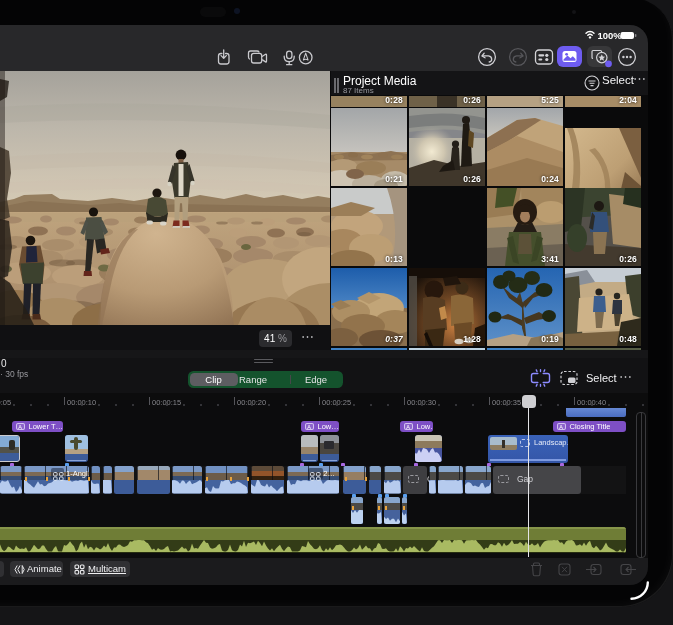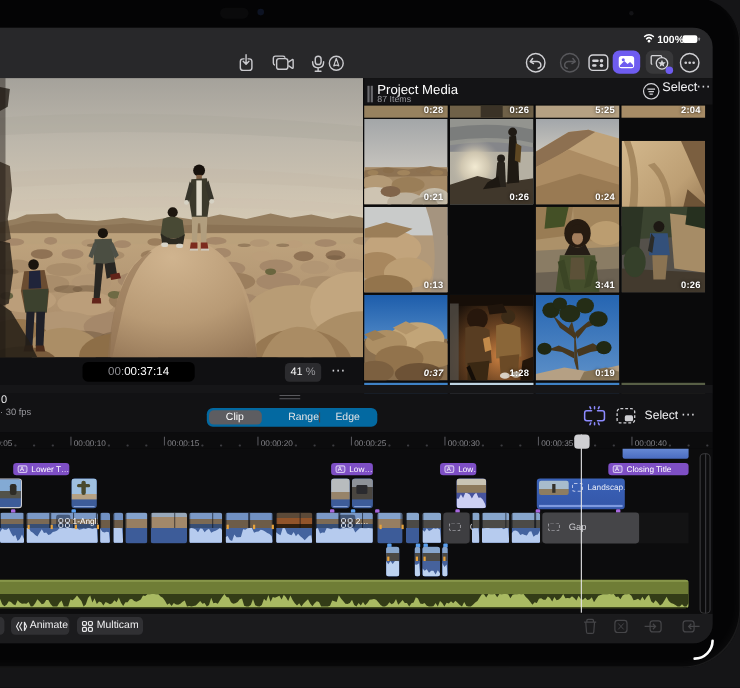--- a/index.html
+++ b/index.html
@@ -280,23 +280,20 @@
         </g>
 
         <path d="M0 8 L9 10 L7 26 L0 30 Z" fill="#2a251d" opacity="0.85"></path>
         <path d="M0 205 L10 212 L26 238 L34 254 L0 254 Z" fill="#241e16" opacity="0.85"></path>
         <path d="M0 76 L9 80 L11 102 L7 128 L10 146 L0 150 Z" fill="#453a2c" opacity="0.85"></path>
         <path d="M0 148 L9 150 L12 176 L8 205 L0 208 Z" fill="#332a20" opacity="0.9"></path>
         <rect x="0" y="0" width="5" height="254" fill="#1c1712" opacity="0.45"></rect>
       </svg>
     </div>
     <div id="viewerbar">
-      <div class="abs" style="left:75px;top:4px;width:102px;height:18px;background:#000;border-radius:5px;color:#fff;font-size:10.5px;line-height:18px;text-align:center;">
-        <span style="color:#8e8e93">00:</span><span style="color:#fff">00:37:14</span>
-      </div>
       <div class="abs" style="left:259px;top:4.5px;width:33px;height:17px;background:#2b2b2e;border-radius:4px;color:#fff;font-size:10px;line-height:17px;text-align:center;">41 <span style="color:#9a9a9e">%</span></div>
       <div class="abs" style="left:301px;top:3px;color:#d6d6da;font-size:13px;line-height:18px;">⋯</div>
     </div>
 
     <div id="panel">
       <div class="abs" style="left:0;top:0;width:317px;height:24px;background:#141416;"></div>
 
       <div class="abs" style="left:3px;top:7px;width:1.5px;height:15px;background:#6a6a6e;"></div>
       <div class="abs" style="left:6px;top:7px;width:1.5px;height:15px;background:#6a6a6e;"></div>
       <div class="abs" style="left:12px;top:2.5px;color:#fff;font-size:12px;">Project Media</div>
@@ -524,38 +521,57 @@
         <ellipse cx="57" cy="22" rx="8.5" ry="7" fill="#212914"></ellipse>
         <ellipse cx="45" cy="10" rx="8" ry="7" fill="#252d16"></ellipse>
         <ellipse cx="8" cy="49" rx="6.5" ry="5.5" fill="#202813"></ellipse>
         <ellipse cx="62" cy="48" rx="7" ry="6" fill="#202813"></ellipse>
         <ellipse cx="22" cy="8" rx="6.5" ry="5.5" fill="#222a15"></ellipse>
         <path d="M0 72 L26 66 L50 70 L76 64 L76 78 L0 78 Z" fill="#b5a084"></path>
         <path d="M44 70 L64 66 L76 70 L76 78 L40 78 Z" fill="#897658"></path>
           </svg>
         <div class="durlabel">0:19</div>
       </div>
+      <div class="cell" style="left:234px;top:197px;width:76px;height:78px;">
+        <svg width="76" height="78">
+            <rect width="76" height="78" fill="#c3ab85"></rect>
+        <rect width="76" height="14" fill="#c6cdd4"></rect>
+        <path d="M0 6 L22 2 L30 14 L10 18 L0 16 Z" fill="#8a9099"></path>
+        <path d="M0 10 L14 8 L18 78 L0 78 Z" fill="#4a4734"></path>
+        <path d="M60 8 L76 6 L76 50 L64 46 Z" fill="#3c3f2c"></path>
+        <path d="M14 30 L64 26 L70 60 L12 64 Z" fill="#cdb288"></path>
+        <circle cx="34" cy="24" r="3.6" fill="#23201b"></circle>
+        <path d="M29 28 L40 28 L41 44 L28 44 Z" fill="#3c5e8e"></path>
+        <path d="M30 44 L39 44 L37 60 L31 60 Z" fill="#7c6a4e"></path>
+        <circle cx="52" cy="28" r="3.2" fill="#262620"></circle>
+        <path d="M48 32 L57 32 L57 46 L47 46 Z" fill="#2e3440"></path>
+        <path d="M49 46 L56 46 L54 58 L50 58 Z" fill="#4c422f"></path>
+        <path d="M0 66 L76 62 L76 78 L0 78 Z" fill="#77603f"></path>
+        <path d="M56 54 L76 50 L76 78 L52 78 Z" fill="#2e2a1c"></path>
+          </svg>
+        <div class="durlabel">0:48</div>
+      </div>
 
       <div class="cell" style="left:0;top:277px;width:76px;height:10px;background:#3f82c6;"></div>
       <div class="cell" style="left:78px;top:277px;width:76px;height:10px;background:#bed3e2;"></div>
       <div class="cell" style="left:156px;top:277px;width:76px;height:10px;background:#3f82c6;"></div>
       <div class="cell" style="left:234px;top:277px;width:76px;height:10px;background:#585f46;"></div>
     </div>
 
     <div id="divband"></div>
     <div class="abs" style="left:254px;top:333.5px;width:19px;height:1.5px;background:#5a5a5e;border-radius:1px;z-index:5;"></div>
     <div class="abs" style="left:254px;top:336.5px;width:19px;height:1.5px;background:#5a5a5e;border-radius:1px;z-index:5;"></div>
 
     <div id="tlhead">
       <div class="abs" style="left:1px;top:0px;color:#e8e8ea;font-size:10px;">0</div>
       <div class="abs" style="left:0px;top:10.5px;color:#98989d;font-size:8.5px;">· 30 fps</div>
 
-      <div class="abs" style="left:188px;top:13px;width:155px;height:16.5px;background:#0369a1;border-radius:5.5px;">
+      <div class="abs" style="left:188px;top:13px;width:155px;height:16.5px;background:#14532d;border-radius:5.5px;">
         <div class="abs" style="left:1.5px;top:1.5px;width:48px;height:13.5px;background:#5d5d61;border-radius:4.5px;color:#fff;font-size:9.5px;text-align:center;line-height:13.5px;">Clip</div>
-        <div class="abs" style="left:51px;top:1.5px;width:51px;height:13.5px;color:#e4e4e6;font-size:9.5px;text-align:right;line-height:13.5px;">Range</div>
+        <div class="abs" style="left:51px;top:1.5px;width:51px;height:13.5px;color:#e4e4e6;font-size:9.5px;text-align:left;line-height:13.5px;">Range</div>
         <div class="abs" style="left:102px;top:3.5px;width:1px;height:9.5px;background:#47474b;"></div>
         <div class="abs" style="left:103px;top:1.5px;width:50px;height:13.5px;color:#e4e4e6;font-size:9.5px;text-align:center;line-height:13.5px;">Edge</div>
       </div>
       <svg class="abs" style="left:528px;top:11px" width="56" height="20" viewBox="0 0 56 20">
 
         <g stroke="#8d8bff" stroke-width="1.4" fill="none" stroke-linecap="round">
           <path d="M9.8 4.5 L5.5 4.5 Q3.5 4.5 3.5 6.5 L3.5 11.5 Q3.5 13.5 5.5 13.5 L9.8 13.5"></path>
           <path d="M15.2 4.5 L19.5 4.5 Q21.5 4.5 21.5 6.5 L21.5 11.5 Q21.5 13.5 19.5 13.5 L15.2 13.5"></path>
           <path d="M12.5 0.8 L12.5 2.6 M12.5 15.4 L12.5 17.2 M8.3 0.9 L9 2.5 M16.7 0.9 L16 2.5 M8.3 17.1 L9 15.5 M16.7 17.1 L16 15.5"></path>
         </g>
@@ -909,21 +925,21 @@
           </svg>
         <span style="margin-left:17px;">Animate</span>
       </div>
       <div class="abs" style="left:70px;top:3px;width:60px;height:15.5px;background:#303033;border-radius:4px;color:#f0f0f2;font-size:9.5px;line-height:15.5px;">
         <svg class="abs" style="left:4px;top:2.5px" width="11" height="11" viewBox="0 0 11 11" stroke="#e8e8ea" stroke-width="1.1" fill="none">
             <rect x="1" y="1" width="3.6" height="3.6" rx="1"></rect>
             <rect x="6.4" y="1" width="3.6" height="3.6" rx="1"></rect>
             <rect x="1" y="6.4" width="3.6" height="3.6" rx="1"></rect>
             <rect x="6.4" y="6.4" width="3.6" height="3.6" rx="1"></rect>
           </svg>
-        <span style="margin-left:18px;">Multicam</span>
+        <span style="margin-left:18px;text-decoration:underline;">Multicam</span>
       </div>
       <svg class="abs" style="left:528px;top:3px" width="112" height="17" viewBox="0 0 112 17" stroke="#454548" stroke-width="1.1" fill="none">
 
         <path d="M3 4.5 L14 4.5 M5.5 4.5 L5.5 3 Q5.5 2 6.5 2 L10.5 2 Q11.5 2 11.5 3 L11.5 4.5 M4.5 4.5 L5.2 13.5 Q5.3 14.8 6.5 14.8 L10.5 14.8 Q11.7 14.8 11.8 13.5 L12.5 4.5"></path>
 
         <rect x="31" y="3" width="11" height="11" rx="2.5"></rect>
         <path d="M34 5.8 L39 11.2 M39 5.8 L34 11.2" stroke-width="0.9"></path>
 
         <rect x="63" y="3.5" width="10" height="10" rx="2.5"></rect>
         <path d="M58 8.5 L68 8.5 M65.5 6 L68 8.5 L65.5 11"></path>

